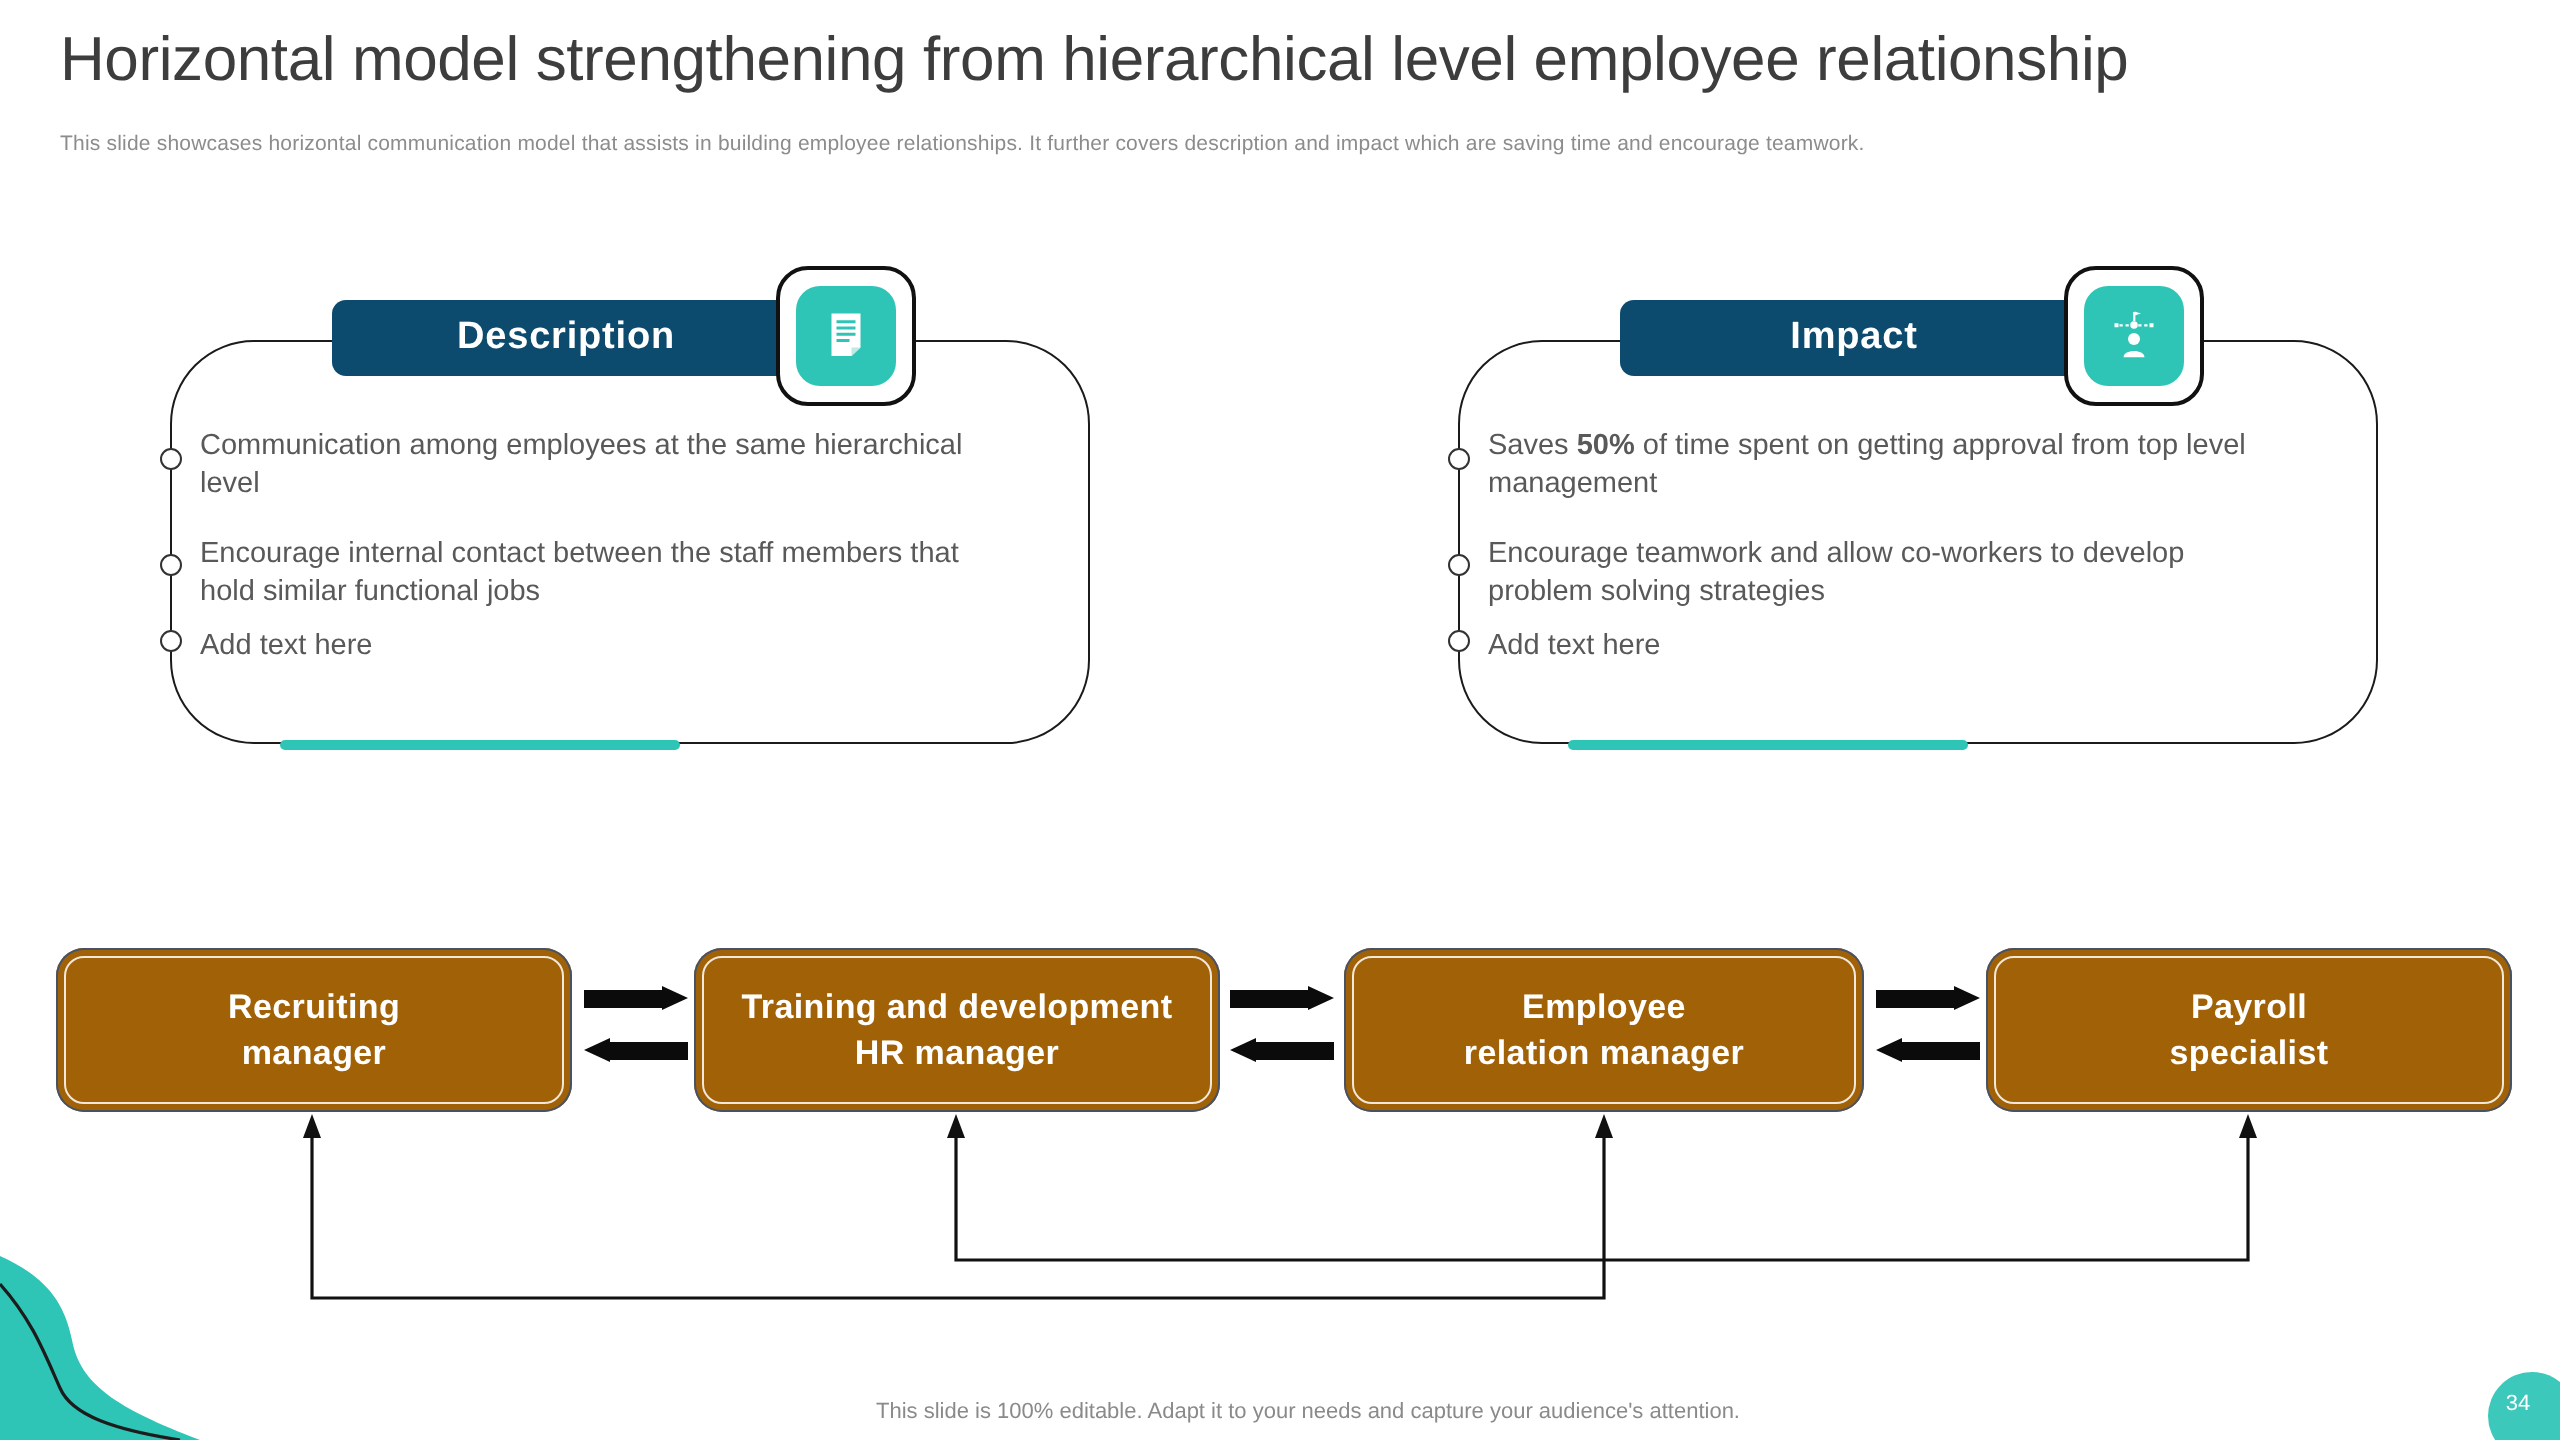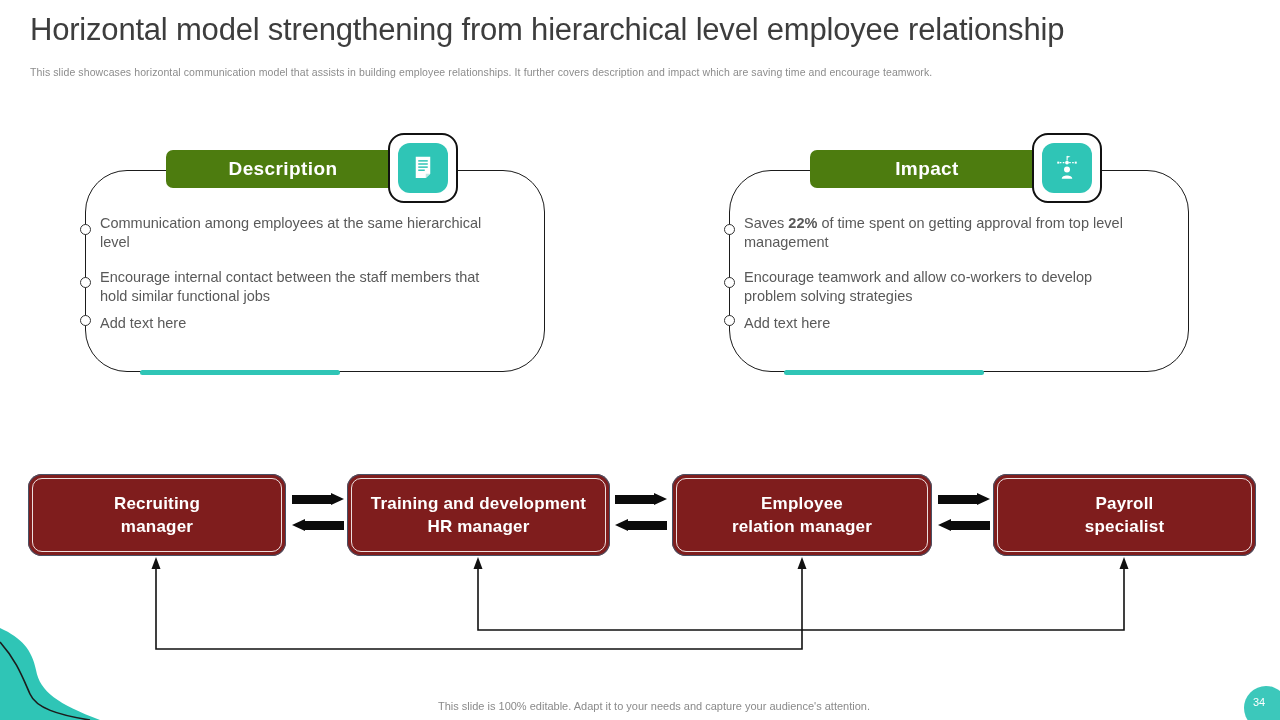--- a/index.html
+++ b/index.html
@@ -22,21 +22,21 @@
   
   .card { position:absolute; top:170px; width:460px; height:202px; }
   .card.description { left:85px; }
   .card.impact { left:729px; }
   .card-frame {
     position:absolute; inset:0; border:1.4px solid #1b1b1b; border-radius:42px;
     background:#ffffff;
   }
   .pill {
     position:absolute; left:81px; top:-20px; width:234px; height:38px;
-    background:#4d7c0f; border-radius:7px; display:flex; align-items:center; justify-content:center;
+    background:#0c4a6e; border-radius:7px; display:flex; align-items:center; justify-content:center;
     color:#ffffff; font-weight:bold; font-size:19px; letter-spacing:0.4px; z-index:3;
   }
   .badge {
     position:absolute; left:303px; top:-37px; width:70px; height:70px;
     background:#ffffff; border:2.2px solid #111; border-radius:16px; z-index:4;
     display:flex; align-items:center; justify-content:center;
   }
   .badge-inner {
     width:50px; height:50px; background:#2fc5b6; border-radius:12px;
     display:flex; align-items:center; justify-content:center;
@@ -51,21 +51,21 @@
     background:#ffffff; border:1.4px solid #333; z-index:2;
   }
   .bullet-1 .dot { top:10px; } .bullet-2 .dot { top:9px; } .bullet-3 .dot { top:1px; }
   .underline {
     position:absolute; left:55px; bottom:-3px; width:200px; height:5.5px;
     background:#2fc5b6; border-radius:3px; z-index:2;
   }
 
   
   .flow-box {
-    position:absolute; top:474px; height:82px; background:#7f1d1d;
+    position:absolute; top:474px; height:82px; background:#a16207;
     border-radius:14px; box-shadow:inset 0 0 0 1px #475266;
     display:flex; align-items:center; justify-content:center; text-align:center;
   }
   .flow-box .inner {
     position:absolute; inset:4px; border:1.4px solid rgba(255,255,255,0.85); border-radius:10px;
   }
   .flow-box .label {
     position:relative; color:#ffffff; font-weight:bold; font-size:17px; line-height:23px;
     letter-spacing:0.2px;
   }
@@ -165,21 +165,21 @@
           <line x1="6.2" y1="7.7" x2="10.3" y2="7.7"></line>
           <line x1="13.7" y1="7.7" x2="18" y2="7.7"></line>
         </g>
         <line x1="12.1" y1="2.4" x2="12.1" y2="6" stroke="#ffffff" stroke-width="0.9"></line>
       </svg>
     </div>
   </div>
   <div class="bullets">
     <p class="bullet bullet-1">
       <span class="dot"></span>
-      <span>Saves </span><b>22%</b><span> of time spent on getting approval from top level management</span>
+      <span>Saves </span><b>50%</b><span> of time spent on getting approval from top level management</span>
     </p>
     <p class="bullet bullet-2">
       <span class="dot"></span>
       <span>Encourage teamwork and allow co-workers to develop problem solving strategies</span><b></b><span></span>
     </p>
     <p class="bullet bullet-3">
       <span class="dot"></span>
       <span>Add text here</span><b></b><span></span>
     </p>
   </div>

